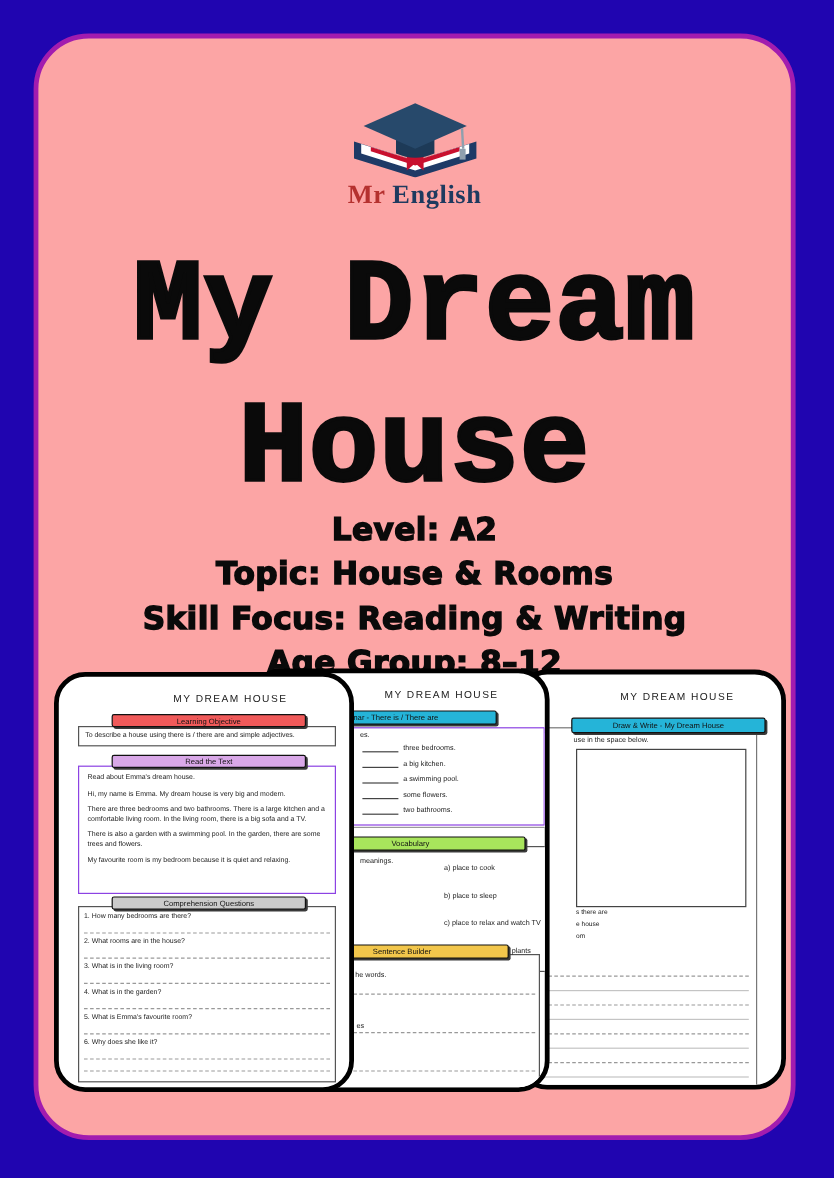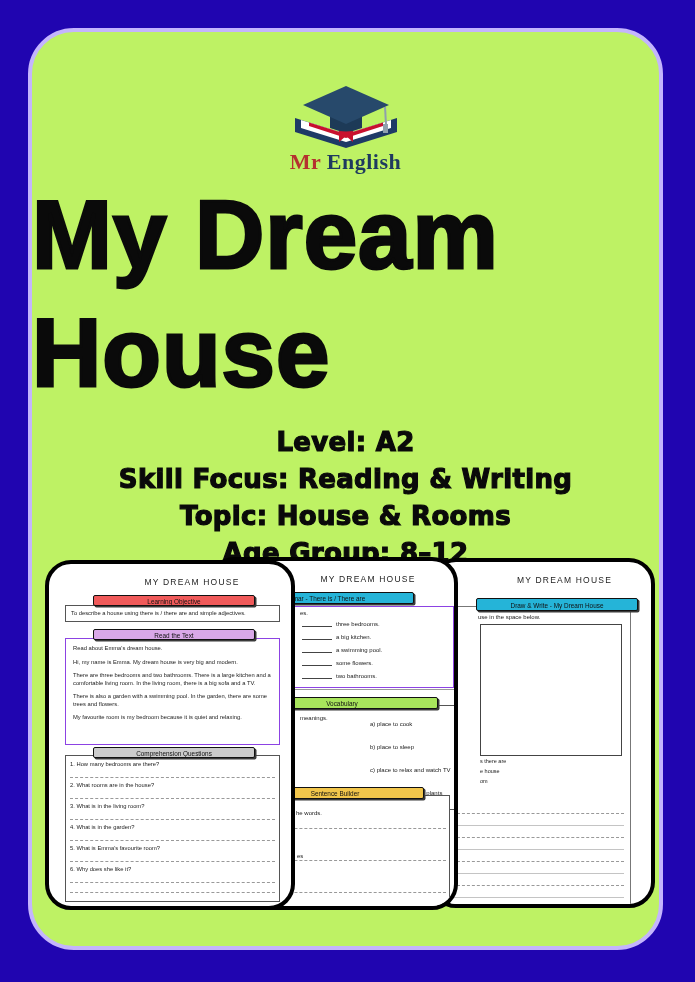--- a/index.html
+++ b/index.html
@@ -5,36 +5,36 @@
   html,body{margin:0;padding:0;}
   body{
     width:695px;height:982px;
     background:#2005B0;
     font-family:"Liberation Sans",sans-serif;
     overflow:hidden;
   }
   .canvas{position:relative;width:695px;height:982px;}
   .card{
     position:absolute;left:28px;top:28px;width:635px;height:922px;
-    background:#bef264;border:4px solid #c4b5fd;border-radius:46px;
+    background:#fca5a5;border:4px solid #a21caf;border-radius:46px;
     box-sizing:border-box;
   }
   
   .logo{position:absolute;left:0;top:52px;width:100%;text-align:center;}
   .logo svg{display:block;margin:0 auto;}
   .brand{
     font-family:"Liberation Serif",serif;
     font-size:22px;font-weight:600;margin-top:1px;letter-spacing:.5px;
   }
   .brand .mr{color:#b5312f;}
   .brand .english{color:#1e3a5f;}
   
   .title{
-    position:absolute;top:144px;left:0;width:100%;text-align:left;
-    font-family:Liberation Sans, sans-serif;font-weight:900;color:#0a0a0a;
+    position:absolute;top:166px;left:0;width:100%;text-align:center;
+    font-family:Liberation Mono, monospace;font-weight:900;color:#0a0a0a;
     font-size:96px;line-height:118px;letter-spacing:1px;
     -webkit-text-stroke:3px #0a0a0a;
   }
   
   .details{
     position:absolute;top:392px;left:0;width:100%;text-align:center;
     font-family:"DejaVu Sans",sans-serif;font-weight:bold;color:#0a0a0a;
     font-size:26px;line-height:37px;
     -webkit-text-stroke:1.2px #0a0a0a;letter-spacing:.3px;
   }
@@ -117,22 +117,22 @@
       </div>
     </div>
 
     <div class="title">
       <div>My Dream</div>
       <div>House</div>
     </div>
 
     <div class="details">
       <div>Level: A2</div>
+      <div>Topic: House &amp; Rooms</div>
       <div>Skill Focus: Reading &amp; Writing</div>
-      <div>Topic: House &amp; Rooms</div>
       <div>Age Group: 8–12</div>
     </div>
   </div>
 
   <div class="page page1">
     <div class="p-head">MY DREAM HOUSE</div>
 
     <div class="banner banner-red">Learning Objective</div>
     <div class="wbox obj-box">
       <div class="tiny">To describe a house using there is / there are and simple adjectives.</div>

